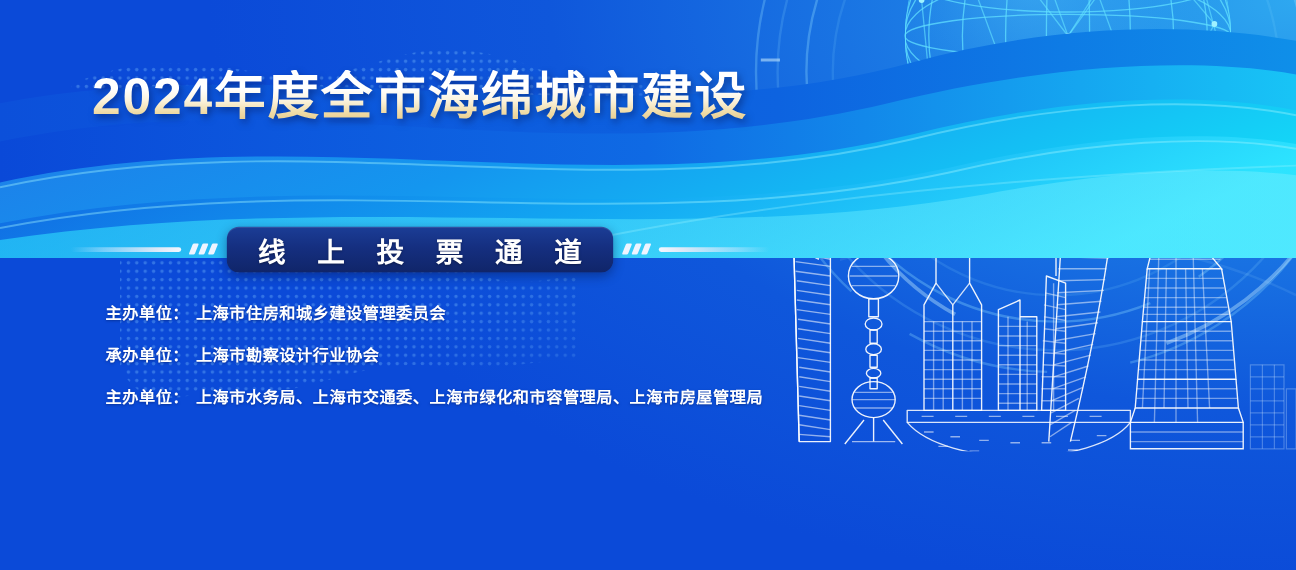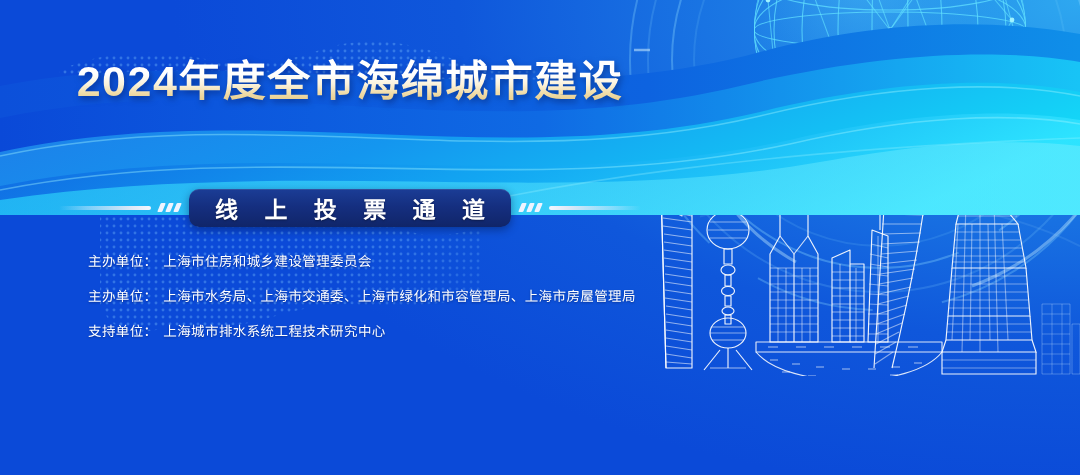--- a/index.html
+++ b/index.html
@@ -101,21 +101,21 @@
     text-shadow:0 1px 2px rgba(0,0,0,.35);
     white-space:nowrap;
   }
 
   
   #orgs{
     position:absolute;left:68px;top:250px;width:580px;
   }
   #orgs .row{
     font-family:"Liberation Serif","DejaVu Serif",serif;
-    font-weight:400;
+    font-weight:700;
     font-size:13.5px;
     color:#ffffff;
     letter-spacing:.4px;
     margin-bottom:15px;
     white-space:nowrap;
     text-shadow:0 1px 2px rgba(6,30,98,.55);
   }
   #orgs .row:last-child{margin-bottom:0;}
   #orgs .lbl{margin-right:2px;}
 </style>
@@ -535,23 +535,23 @@
           <i class="sl"></i>
       </span>
     </div>
 
     <div id="orgs">
       <div class="row">
         <span class="lbl">主办单位：</span>
         <span class="val">上海市住房和城乡建设管理委员会</span>
       </div>
       <div class="row">
+        <span class="lbl">承办单位：</span>
+        <span class="val">上海市勘察设计行业协会</span>
+      </div>
+      <div class="row">
         <span class="lbl">主办单位：</span>
         <span class="val">上海市水务局、上海市交通委、上海市绿化和市容管理局、上海市房屋管理局</span>
       </div>
-      <div class="row">
-        <span class="lbl">支持单位：</span>
-        <span class="val">上海城市排水系统工程技术研究中心</span>
-      </div>
     </div>
 
   </div>
 </div>
 
 </body></html>

